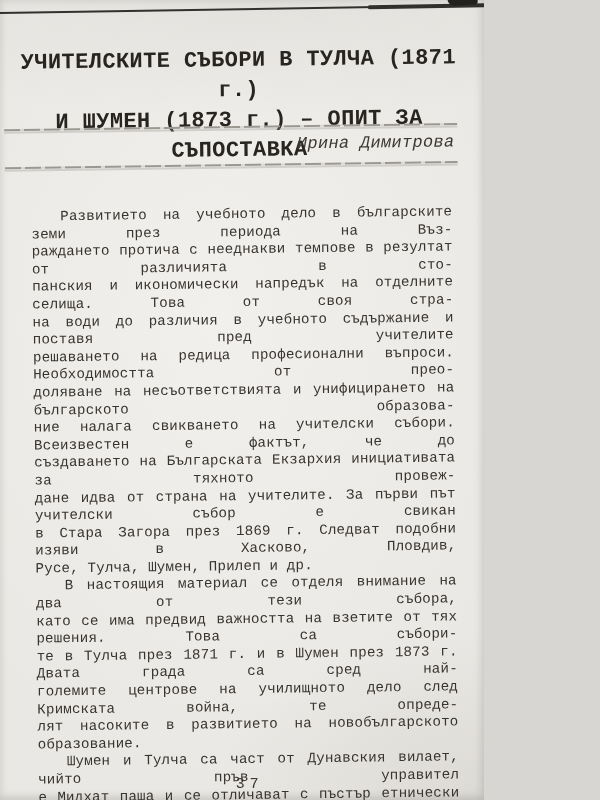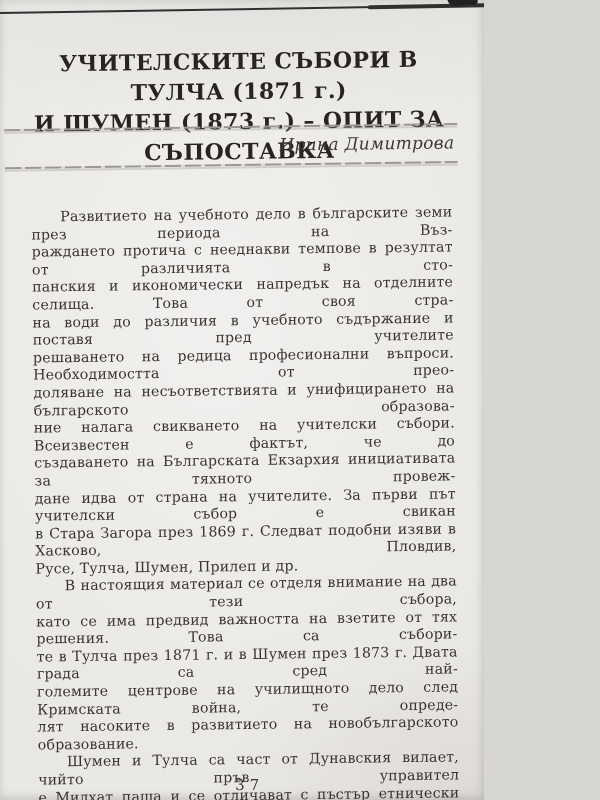--- a/index.html
+++ b/index.html
@@ -16,20 +16,21 @@
     font-family:"DejaVu Serif","Liberation Serif",serif;
   }
   .paper{
     position:relative;width:484px;height:800px;overflow:hidden;
     background:var(--paper);
     background-image:
       radial-gradient(ellipse 120% 100% at 45% 40%, rgba(255,255,255,0.35), rgba(255,255,255,0) 60%),
       radial-gradient(ellipse 80% 30% at 100% 100%, rgba(120,115,105,0.12), rgba(120,115,105,0) 70%),
       radial-gradient(ellipse 100% 20% at 50% 0%, rgba(130,128,120,0.10), rgba(130,128,120,0) 80%);
     box-shadow:inset 0 -3px 8px rgba(90,88,82,0.18), inset -3px 0 8px rgba(90,88,82,0.10);
+    font-family:Liberation Mono, monospace;
   }
   .scan-rotate{
     position:absolute;inset:0;
     transform:rotate(-0.7deg);
     transform-origin:50% 45%;
   }
   .top-rule{
     position:absolute;top:8px;left:-12px;width:640px;height:2.4px;
     background:var(--heavy-rule);
     transform:rotate(-0.22deg);

